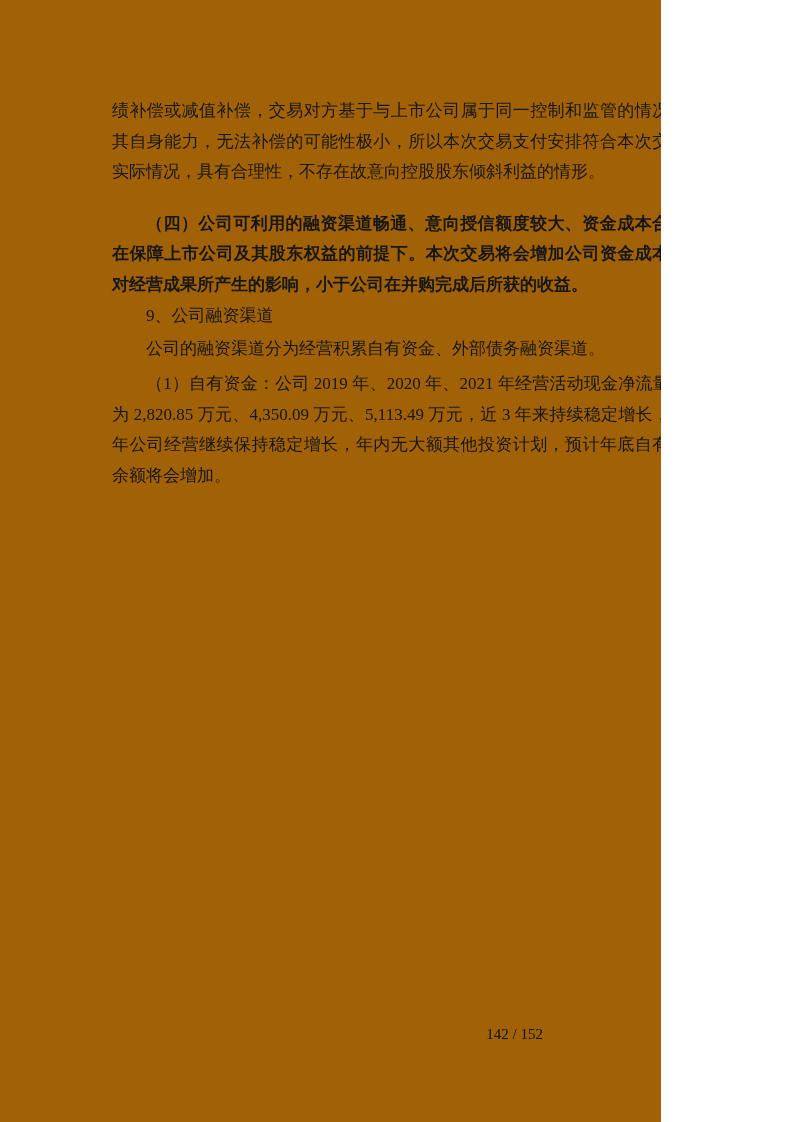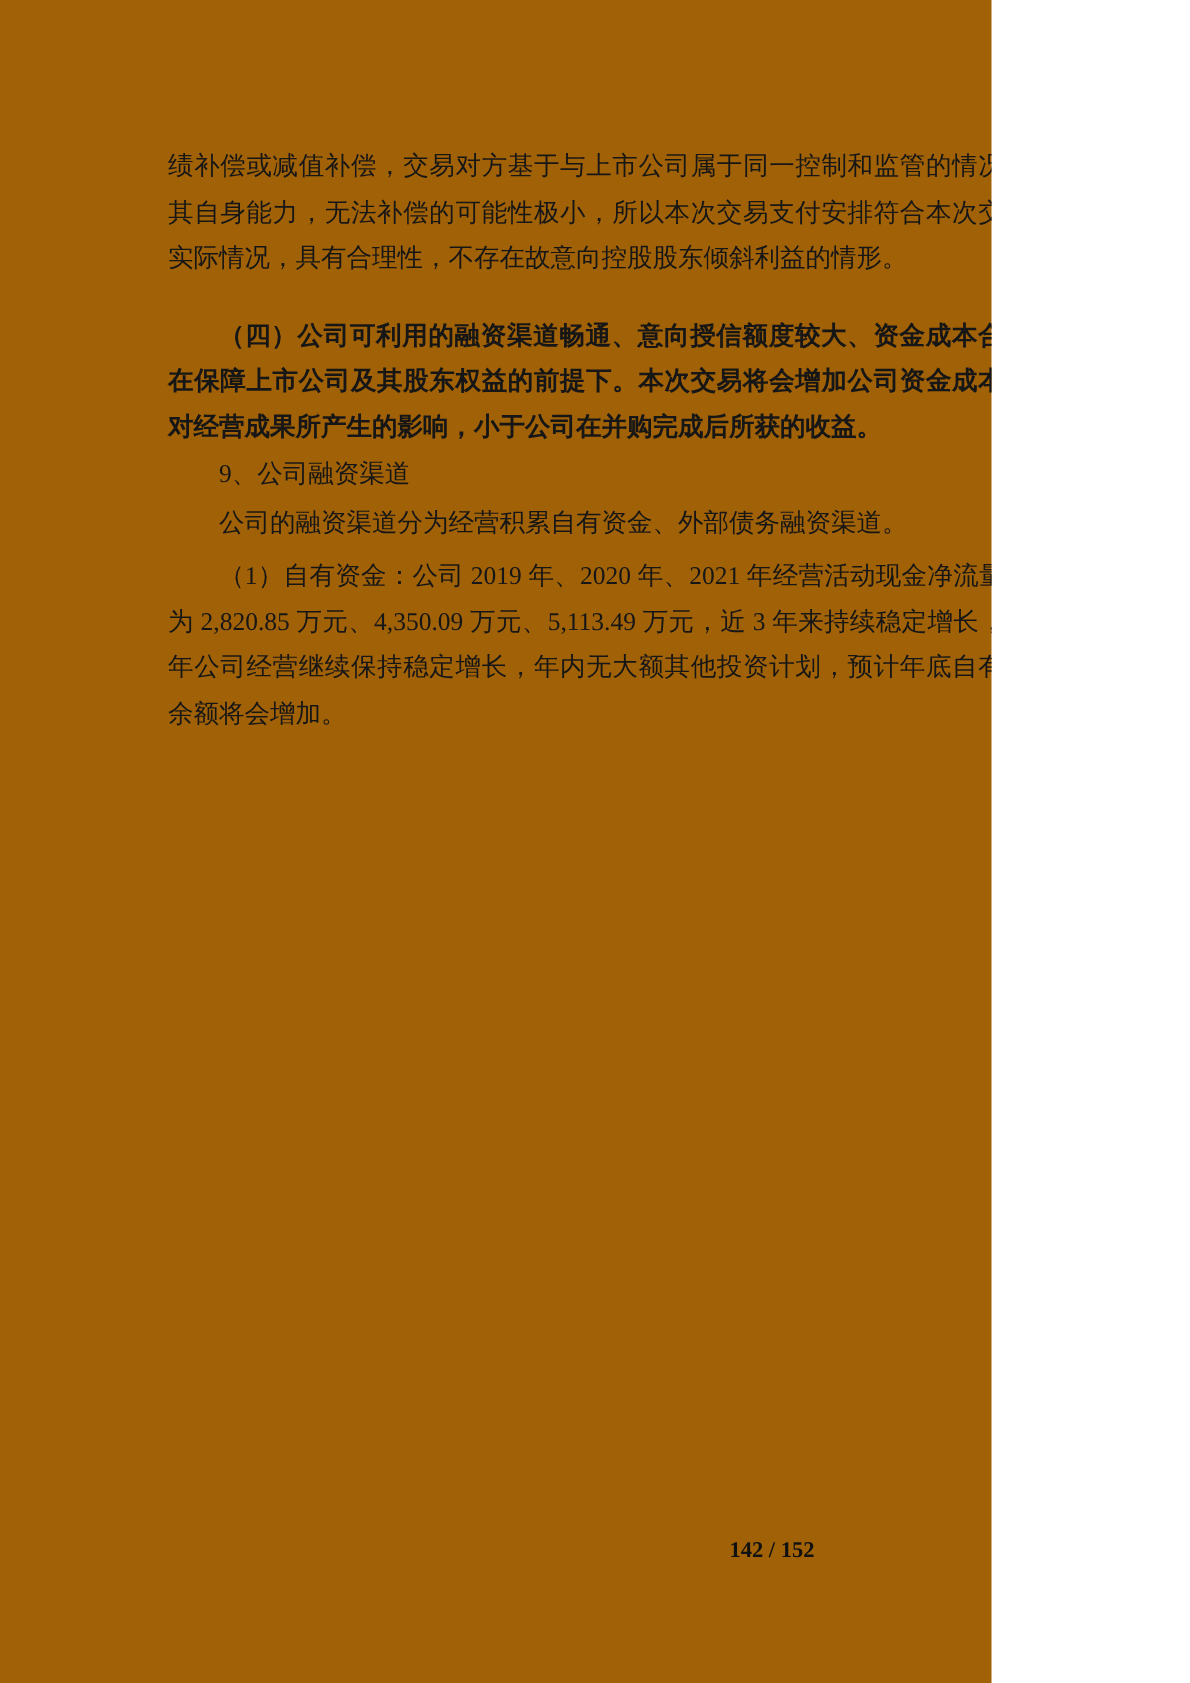--- a/index.html
+++ b/index.html
@@ -38,21 +38,21 @@
   }
   p.sub    { margin-bottom: 2px; }
   p.single { margin-bottom: 5px; }
   p.own    { margin-bottom: 6px; }
   p.last   { margin-bottom: 0; }
   .footer {
     position: absolute;
     top: 1026px;
     right: 118px;
     font-size: 15px;
-    font-weight: bold;
+    font-weight: normal;
     color: #111111;
     font-family: "Liberation Serif", "DejaVu Serif", serif;
   }
 </style>
 </head>
 <body>
 
 <div class="page">
   <div class="content">
     <p class="no-indent">绩补偿或减值补偿，交易对方基于与上市公司属于同一控制和监管的情况以及其自身能力，无法补偿的可能性极小，所以本次交易支付安排符合本次交易的实际情况，具有合理性，不存在故意向控股股东倾斜利益的情形。</p>

